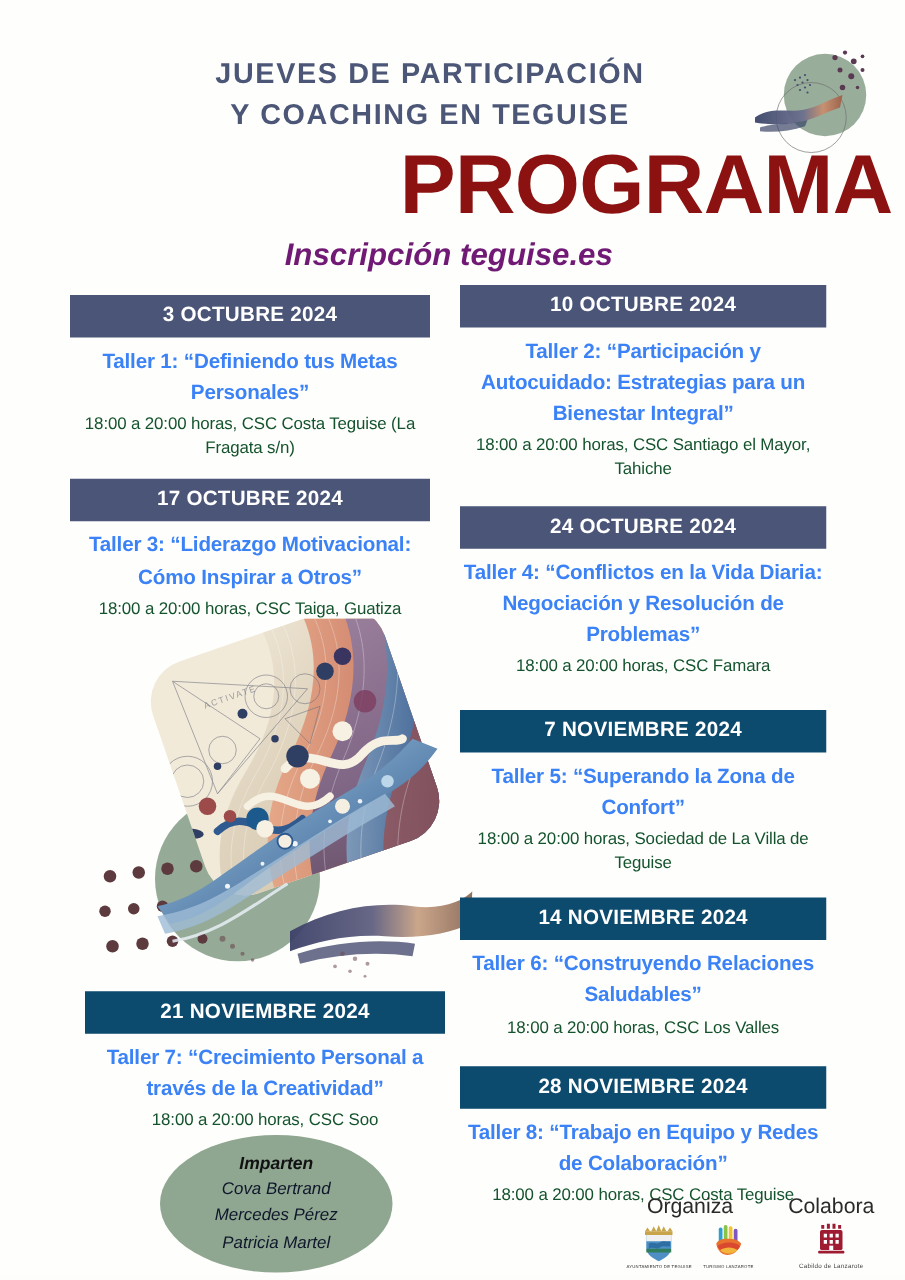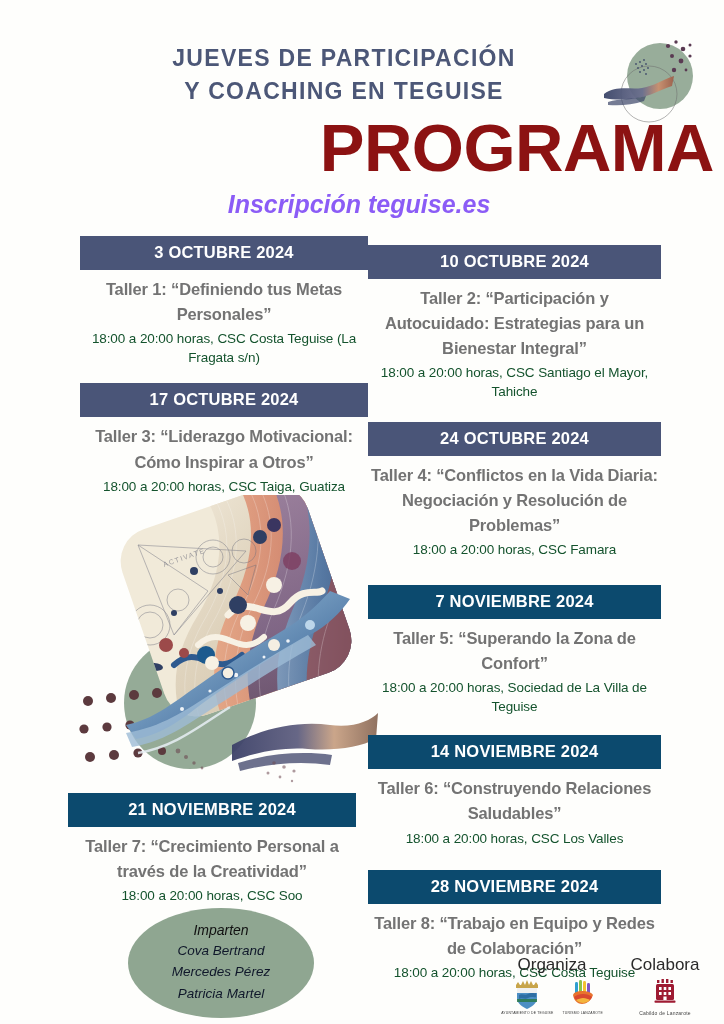--- a/index.html
+++ b/index.html
@@ -54,45 +54,45 @@
     text-align: right;
     padding-right: 10px;
   }
 
   .inscripcion {
     margin-top: 9px;
     font-family: "Liberation Sans", sans-serif;
     font-style: italic;
     font-weight: bold;
     font-size: 25px;
-    color: #8b5cf6;
+    color: #701a75;
     text-align: center;
     padding-right: 6px;
   }
 
   
   .brand-logo {
     position: absolute;
     top: 32px;
     right: 18px;
     width: 104px;
     height: 104px;
   }
 
   
   .col-left {
     position: absolute;
-    left: 80px;
+    left: 56px;
     top: 236px;
     width: 288px;
   }
   .col-right {
     position: absolute;
     left: 368px;
-    top: 245px;
+    top: 228px;
     width: 293px;
   }
 
   .event { width: 100%; margin-bottom: 6px; }
 
   .date-bar {
     width: 100%;
     padding: 7px 4px 8px;
     text-align: center;
     font-family: "Liberation Sans", sans-serif;
@@ -104,21 +104,21 @@
   .date-bar.slate { background: #4a5578; }
   .date-bar.crimson { background: #0c4a6e; }
 
   .event-body { padding: 7px 2px 4px; text-align: center; }
 
   .event-title {
     font-family: "Liberation Sans", sans-serif;
     font-weight: bold;
     font-size: 16.5px;
     line-height: 1.52;
-    color: #737373;
+    color: #3b82f6;
     letter-spacing: -0.15px;
   }
 
   .event-meta {
     margin-top: 2px;
     font-family: "Liberation Sans", sans-serif;
     font-size: 13.5px;
     line-height: 1.42;
     color: #14532d;
     letter-spacing: -0.1px;
@@ -159,21 +159,21 @@
     border-radius: 50%;
     background: #8fa691;
     display: flex;
     flex-direction: column;
     align-items: center;
     justify-content: center;
     text-align: center;
   }
   .imparten-heading {
     font-family: "Liberation Sans", sans-serif;
-    font-weight: normal;
+    font-weight: bold;
     font-style: italic;
     font-size: 14px;
     color: #111;
     margin-bottom: 2px;
   }
   .imparten-name {
     font-family: "Liberation Sans", sans-serif;
     font-style: italic;
     font-size: 13.5px;
     line-height: 1.56;

